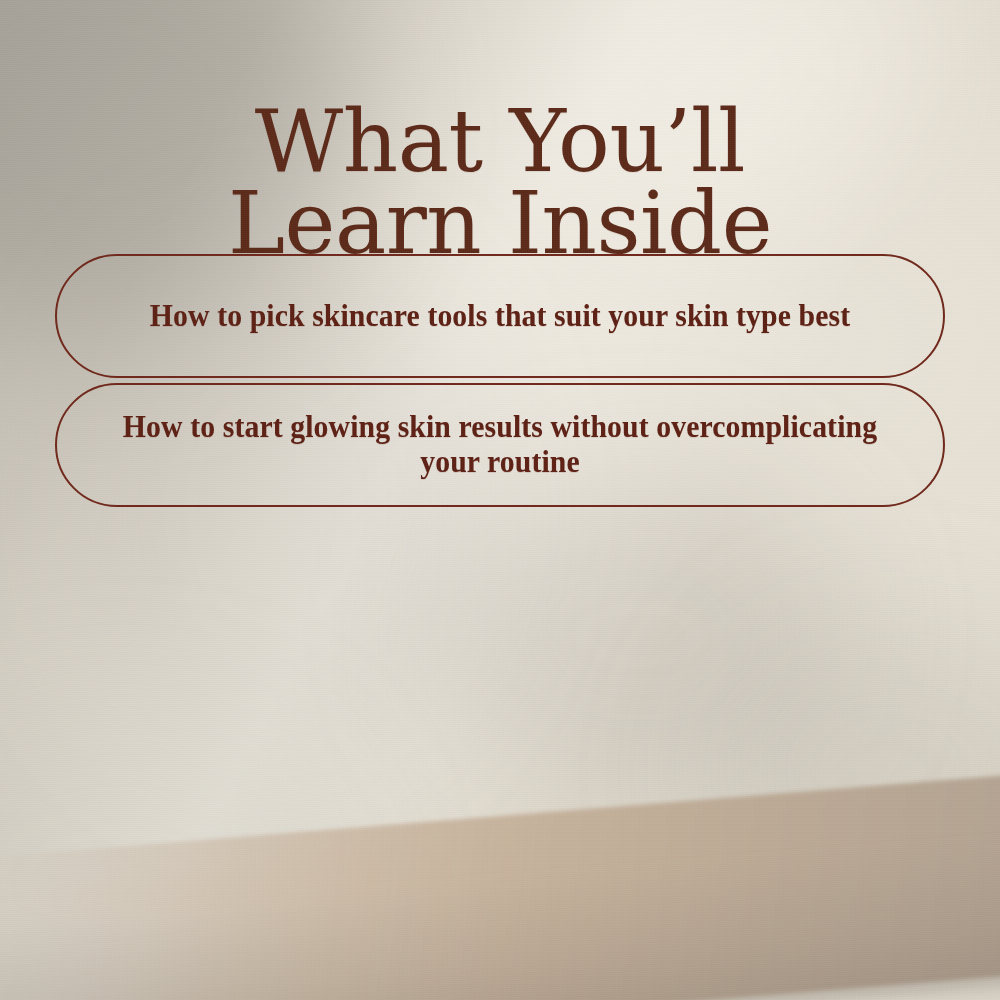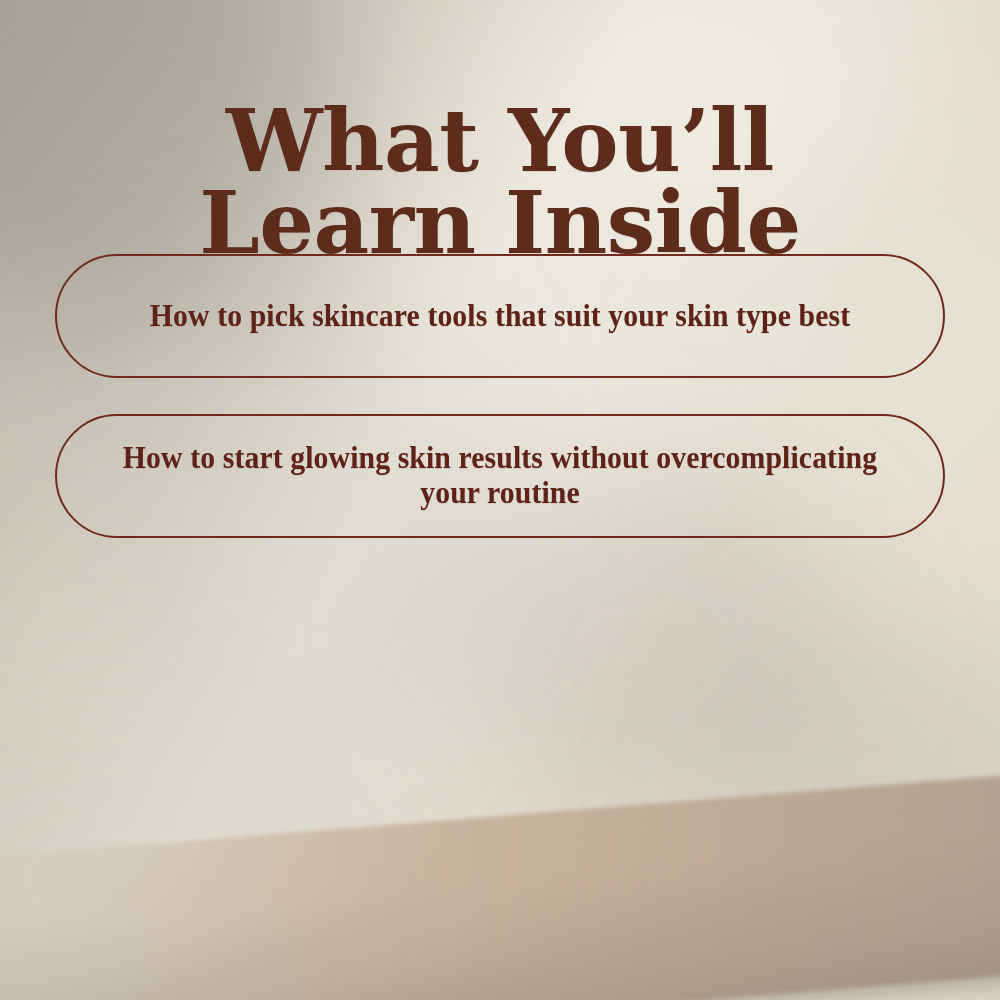--- a/index.html
+++ b/index.html
@@ -133,41 +133,41 @@
   }
 
   .headline {
     position: absolute;
     left: 0;
     top: 42px;
     width: 1000px;
     text-align: center;
     color: #5d2a19;
     font-family: "DejaVu Serif", "Liberation Serif", serif;
-    font-weight: 700;
+    font-weight: 400;
     font-size: 86px;
     line-height: 0.96;
     letter-spacing: -0.5px;
     white-space: pre-line;
     text-shadow: 0 1px 1px rgba(90,50,34,0.10);
   }
 
   .pill-stack {
     position: absolute;
     left: 55px;
     top: 254px;
     width: 890px;
   }
 
   .pill {
     position: relative;
     box-sizing: border-box;
     width: 890px;
     height: 124px;
-    margin-bottom: 36px;
+    margin-bottom: 5px;
     border: 2px solid #70281b;
     border-radius: 64px;
     background: transparent;
     display: flex;
     align-items: center;
     justify-content: center;
     padding: 0 46px;
   }
   .pill:last-child { margin-bottom: 17px; }
 

